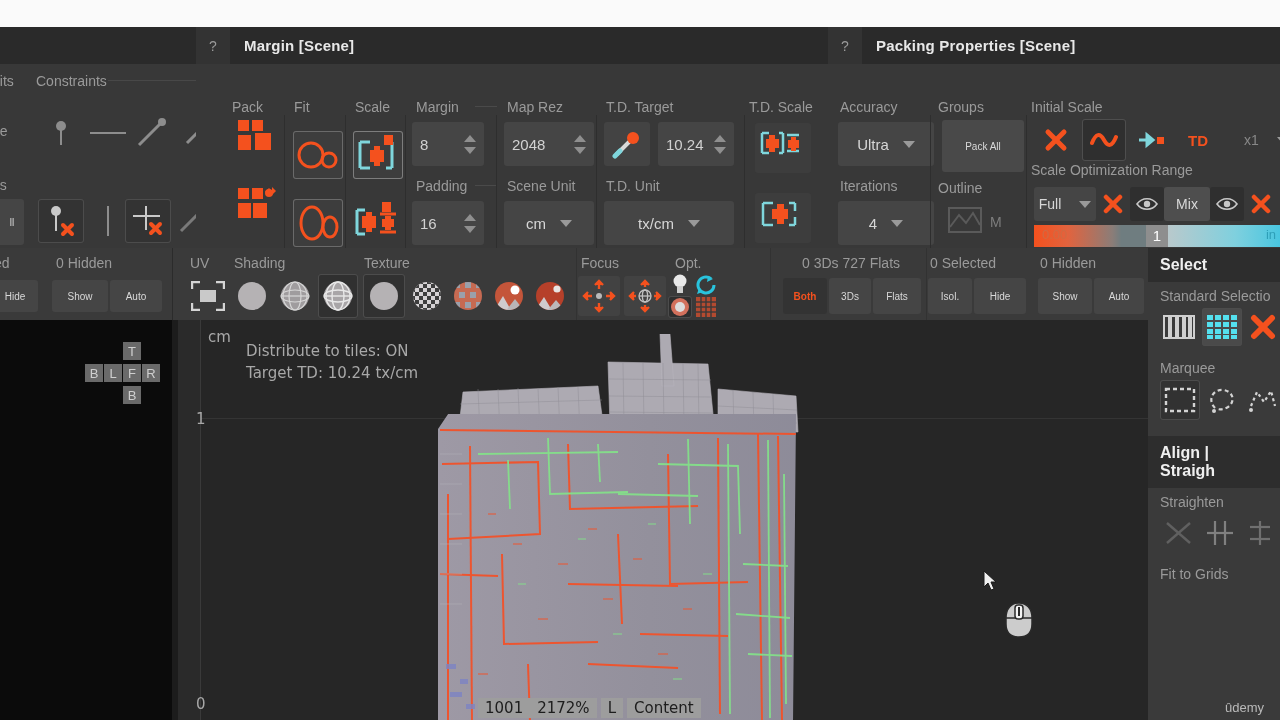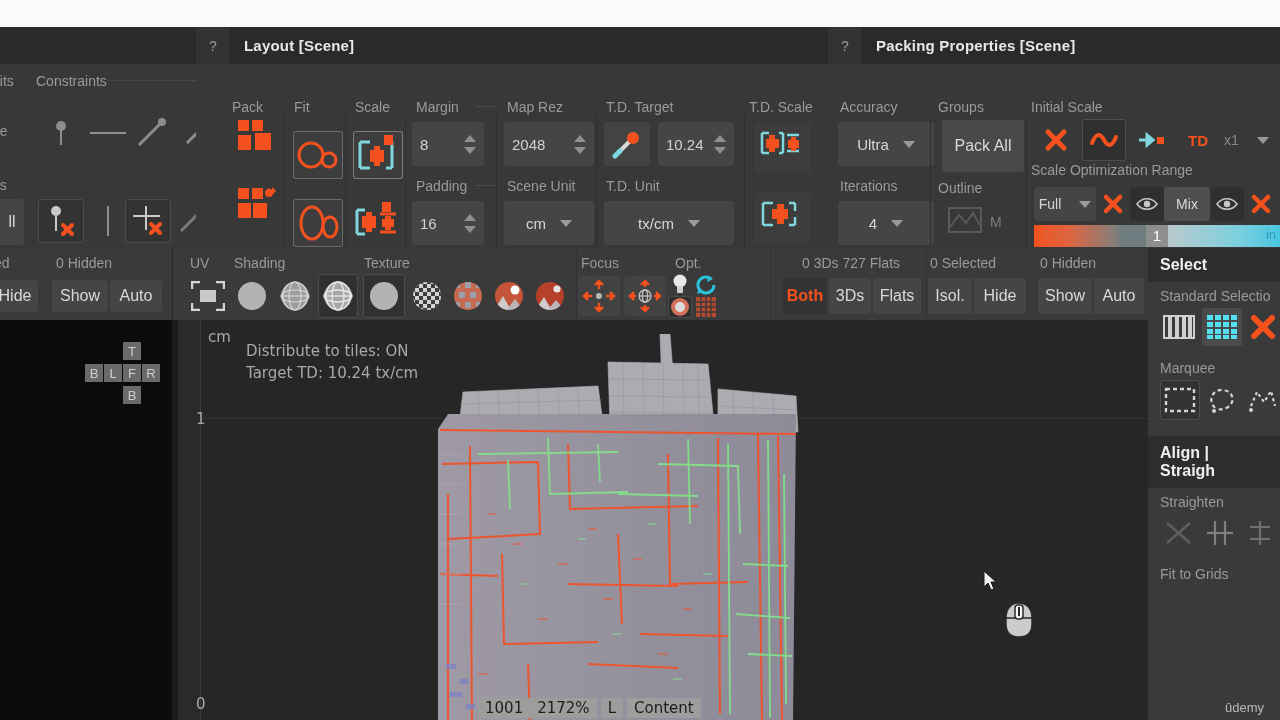--- a/index.html
+++ b/index.html
@@ -27,21 +27,21 @@
   .field .spin{ margin-left:auto; display:flex; flex-direction:column; gap:5px; }
   .arrow-up,.arrow-dn{ width:0;height:0;border-left:6px solid transparent;border-right:6px solid transparent;}
   .arrow-up{ border-bottom:7px solid #8f8f8f; }
   .arrow-dn{ border-top:7px solid #8f8f8f; }
   .drop{ background:#454545; border-radius:3px; height:44px; display:flex; align-items:center;
          justify-content:center; gap:14px; color:#d6d6d6; font-size:15px;}
   .caret{ width:0;height:0;border-left:6px solid transparent;border-right:6px solid transparent;
           border-top:7px solid #9a9a9a; }
   .vsep{ position:absolute; width:1px; background:#2e2e2e; }
   .btn{ background:#454545; border-radius:3px; display:flex; align-items:center;
-        justify-content:center; color:#d9d9d9; font-size:16px; }
+        justify-content:center; color:#d9d9d9; font-size:10px; }
   
   #viewport{ position:absolute; left:178px; top:320px; width:1150px; height:400px; background:#262626;
              overflow:hidden; }
   .vp-text{ position:absolute; color:#a8a8a8; font-size:15px; font-family:"DejaVu Sans", sans-serif;}
   .status-pill{ position:absolute; display:flex; align-items:center; gap:0px; }
   .status-pill span{ background:#9d9d9d; color:#1d1d1d; font-size:15px; padding:1px 7px;
                      font-family:"DejaVu Sans", sans-serif; }
   
   #rightpanel{ position:absolute; left:1148px; top:248px; width:132px; height:532px; background:#3a3a3a; }
   .rp-title{ background:#2d2d2d; color:#efefef; font-weight:bold; font-size:16px;
@@ -120,21 +120,21 @@
   <div class="iconbtn" style="position:absolute;left:172px;top:172px;background:transparent;">
     <svg width="32" height="32" viewBox="0 0 32 32">
         <path d="M2 26 L18 10 L28 14" stroke="#7a7a7a" stroke-width="3" fill="none"></path>
       </svg>
   </div>
 </div>
 
 <div class="panel" style="left:196px;top:27px;width:632px;height:230px;">
   <div style="display:flex;">
     <div class="help-btn">?</div>
-    <div class="titlebar" style="flex:1;">Layout [Scene]</div>
+    <div class="titlebar" style="flex:1;">Margin [Scene]</div>
   </div>
 
   <div class="sect-lbl" style="position:absolute;left:36px;top:72px;">Pack</div>
   <div class="sect-lbl" style="position:absolute;left:98px;top:72px;">Fit</div>
   <div class="sect-lbl" style="position:absolute;left:159px;top:72px;">Scale</div>
   <div class="sect-lbl" style="position:absolute;left:220px;top:72px;">Margin</div>
   <div class="sect-lbl" style="position:absolute;left:220px;top:151px;">Padding</div>
   <div class="sect-lbl" style="position:absolute;left:311px;top:72px;">Map Rez</div>
   <div class="sect-lbl" style="position:absolute;left:311px;top:151px;">Scene Unit</div>
   <div class="sect-lbl" style="position:absolute;left:410px;top:72px;">T.D. Target</div>
@@ -334,21 +334,21 @@
           <path d="M2 12 C6 2, 10 2, 14 9 C18 16, 22 16, 26 6" stroke="#f4511e" stroke-width="4" fill="none" stroke-linecap="round"></path>
         </svg>
     </span>
     <span class="iconbtn" style="width:40px;height:40px;background:transparent;">
       <svg width="30" height="18" viewBox="0 0 30 18">
           <path d="M2 9 h12 M10 4 l6 5 -6 5z" stroke="#7fd6dc" stroke-width="3" fill="#7fd6dc"></path>
           <rect x="20" y="6" width="7" height="7" fill="#f4511e"></rect>
         </svg>
     </span>
     <span class="iconbtn" style="width:40px;height:40px;background:transparent;color:#f4511e;font-weight:bold;font-size:15px;">TD</span>
-    <span style="color:#888;font-size:14px;margin-left:0;">x1</span>
+    <span style="color:#888;font-size:14px;margin-left:20px;">x1</span>
     <i class="caret" style="margin-left:12px;"></i>
   </div>
 
   <div style="position:absolute;left:206px;top:160px;display:flex;align-items:center;">
     <span class="drop" style="width:62px;height:34px;gap:18px;font-size:14px;background:#454545;">
       <span>Full</span>
       <i class="caret"></i>
     </span>
     <span class="iconbtn" style="width:34px;height:34px;background:transparent;">
       <svg width="20" height="20" viewBox="0 0 20 20">

